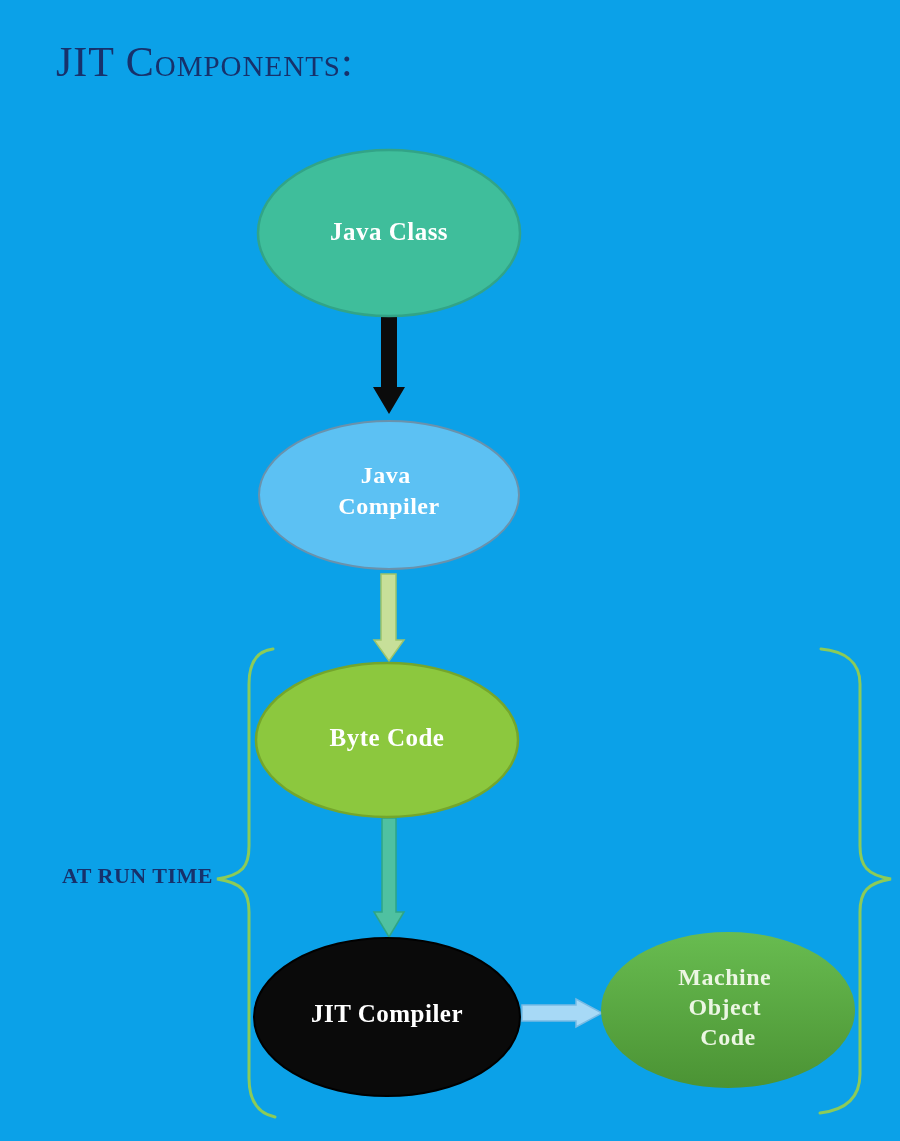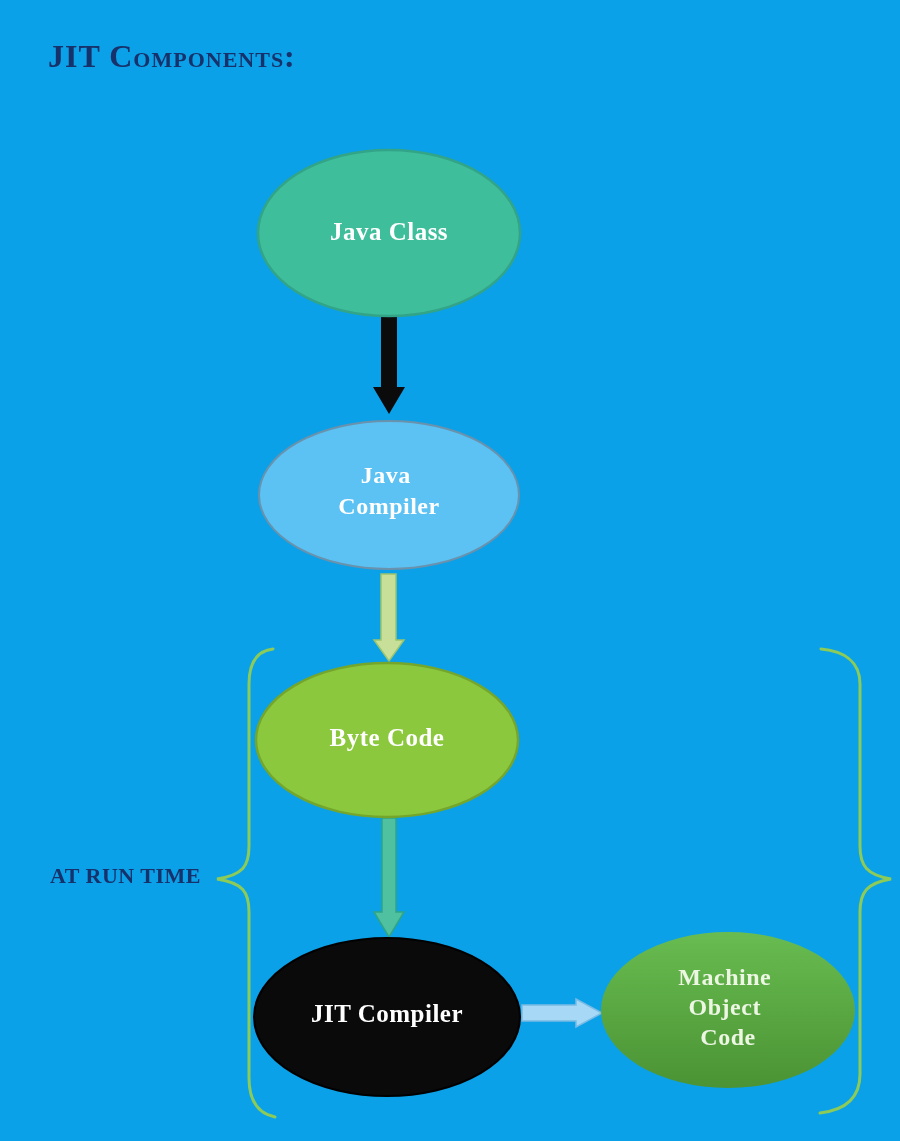--- a/index.html
+++ b/index.html
@@ -4,28 +4,28 @@
 <style>
   html, body { margin: 0; padding: 0; }
   body {
     width: 900px; height: 1141px;
     position: relative;
     overflow: hidden;
     font-family: "Liberation Serif", "DejaVu Serif", serif;
   }
   .abs { position: absolute; }
   #page-title {
-    left: 48px; top: 38px;
-    font-size: 32px;
-    font-weight: bold;
+    left: 56px; top: 38px;
+    font-size: 42px;
+    font-weight: normal;
     font-variant: small-caps;
     letter-spacing: 1px;
   }
   #runtime-label {
-    left: 50px; top: 863px;
+    left: 62px; top: 863px;
     font-size: 22px;
     font-weight: bold;
     letter-spacing: 0.5px;
     white-space: nowrap;
   }
   #diagram-svg { position: absolute; left: 0; top: 0; }
   .node-label {
     font-family: "Liberation Serif", "DejaVu Serif", serif;
     font-weight: bold;
     letter-spacing: 0.5px;

